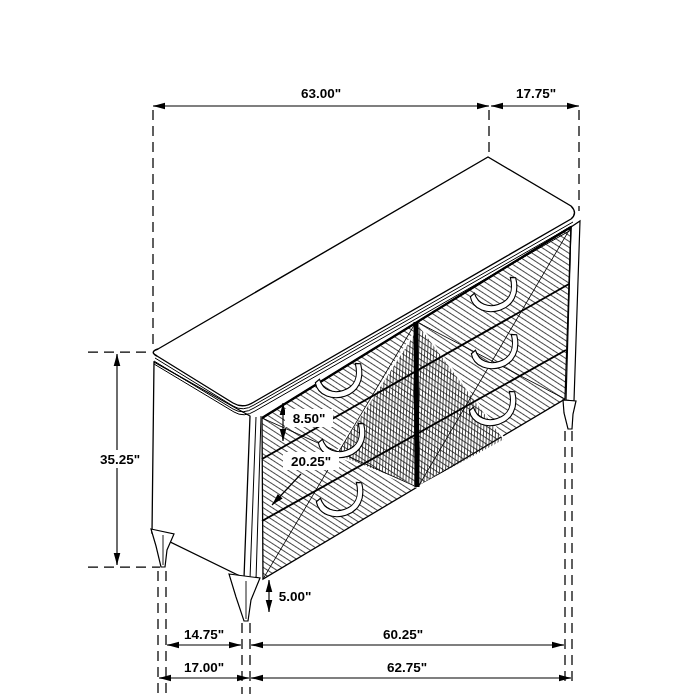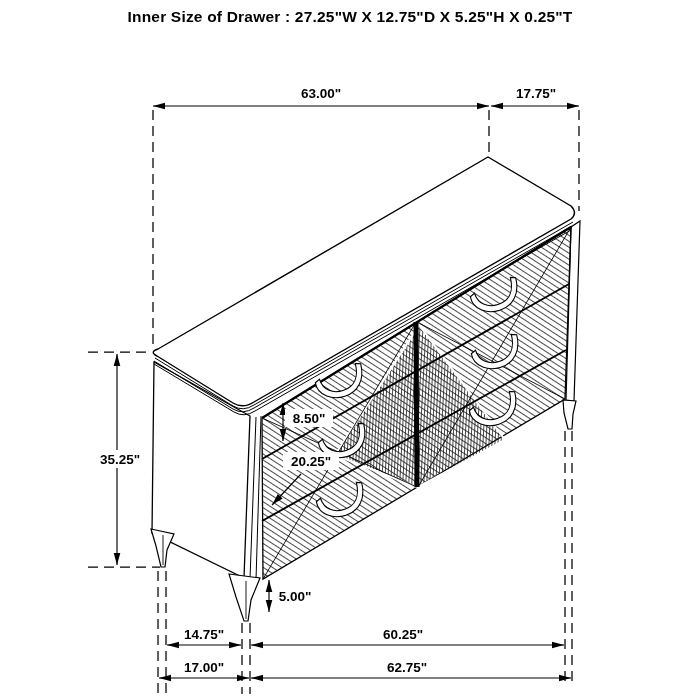--- a/index.html
+++ b/index.html
@@ -10,21 +10,20 @@
   svg{position:absolute;top:0;left:0;}
   .dim-label{font-family:"Liberation Sans", sans-serif;font-size:13.5px;font-weight:bold;fill:#000;}
   .dimline{stroke:#000;stroke-width:1.15;fill:none;}
   .dash{stroke:#000;stroke-width:1.25;fill:none;stroke-dasharray:10 6;}
   .edge{stroke:#000;fill:none;}
 </style>
 </head>
 <body>
 
 <div class="stage">
-  <div class="title">Inner Size of Drawer : 27.25"W X 12.75"D X 5.25"H X 0.25"T</div>
 
   <svg width="700" height="700" viewBox="0 0 700 700">
     <defs>
       <marker id="arw" markerUnits="userSpaceOnUse" markerWidth="13" markerHeight="9" refX="12.5" refY="4.5" orient="auto-start-reverse">
         <path d="M12.5,4.5 L0.5,1.2 L0.5,7.8 Z" fill="#000"></path>
       </marker>
       <pattern id="hatchMain" patternUnits="userSpaceOnUse" width="5" height="5" patternTransform="rotate(33)">
         <line x1="0" y1="2.5" x2="5" y2="2.5" stroke="#1a1a1a" stroke-width="0.8"></line>
       </pattern>
       <pattern id="hatchVert" patternUnits="userSpaceOnUse" width="3" height="3" patternTransform="rotate(3)">

